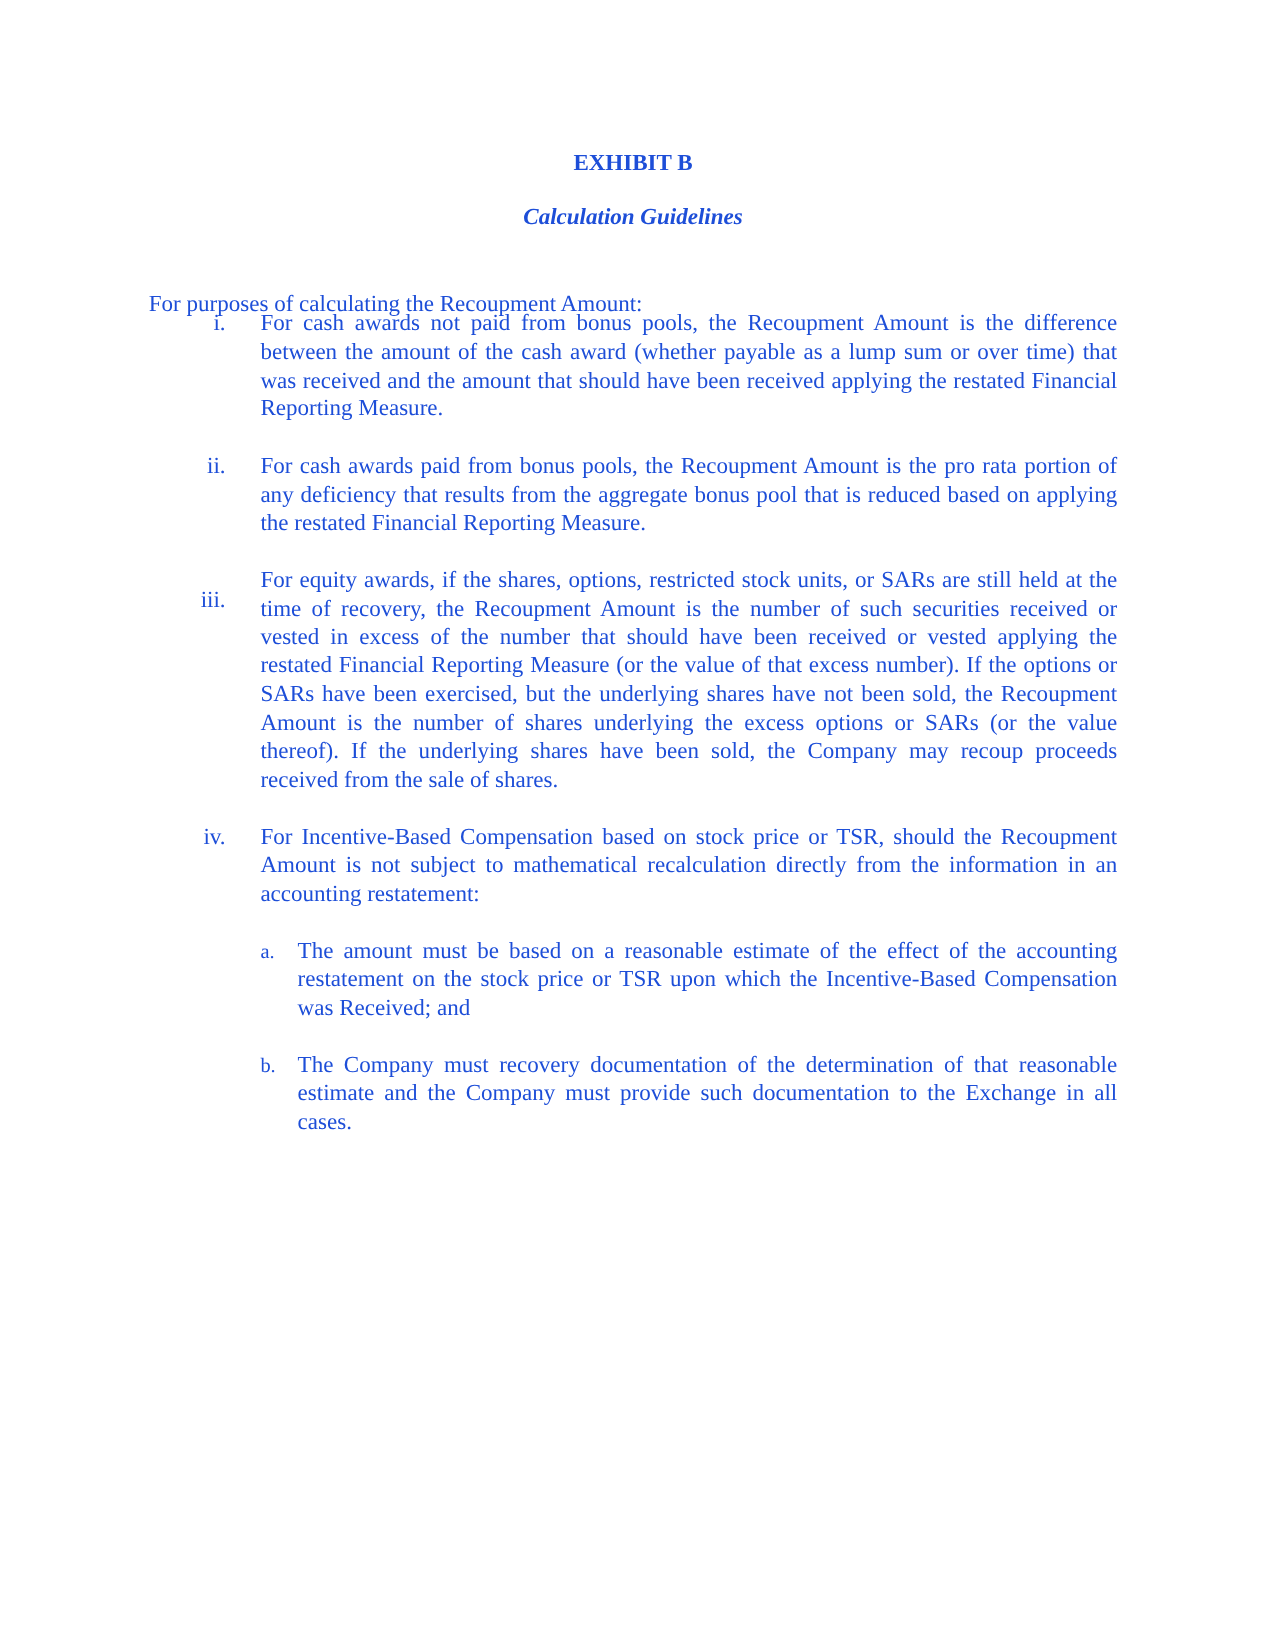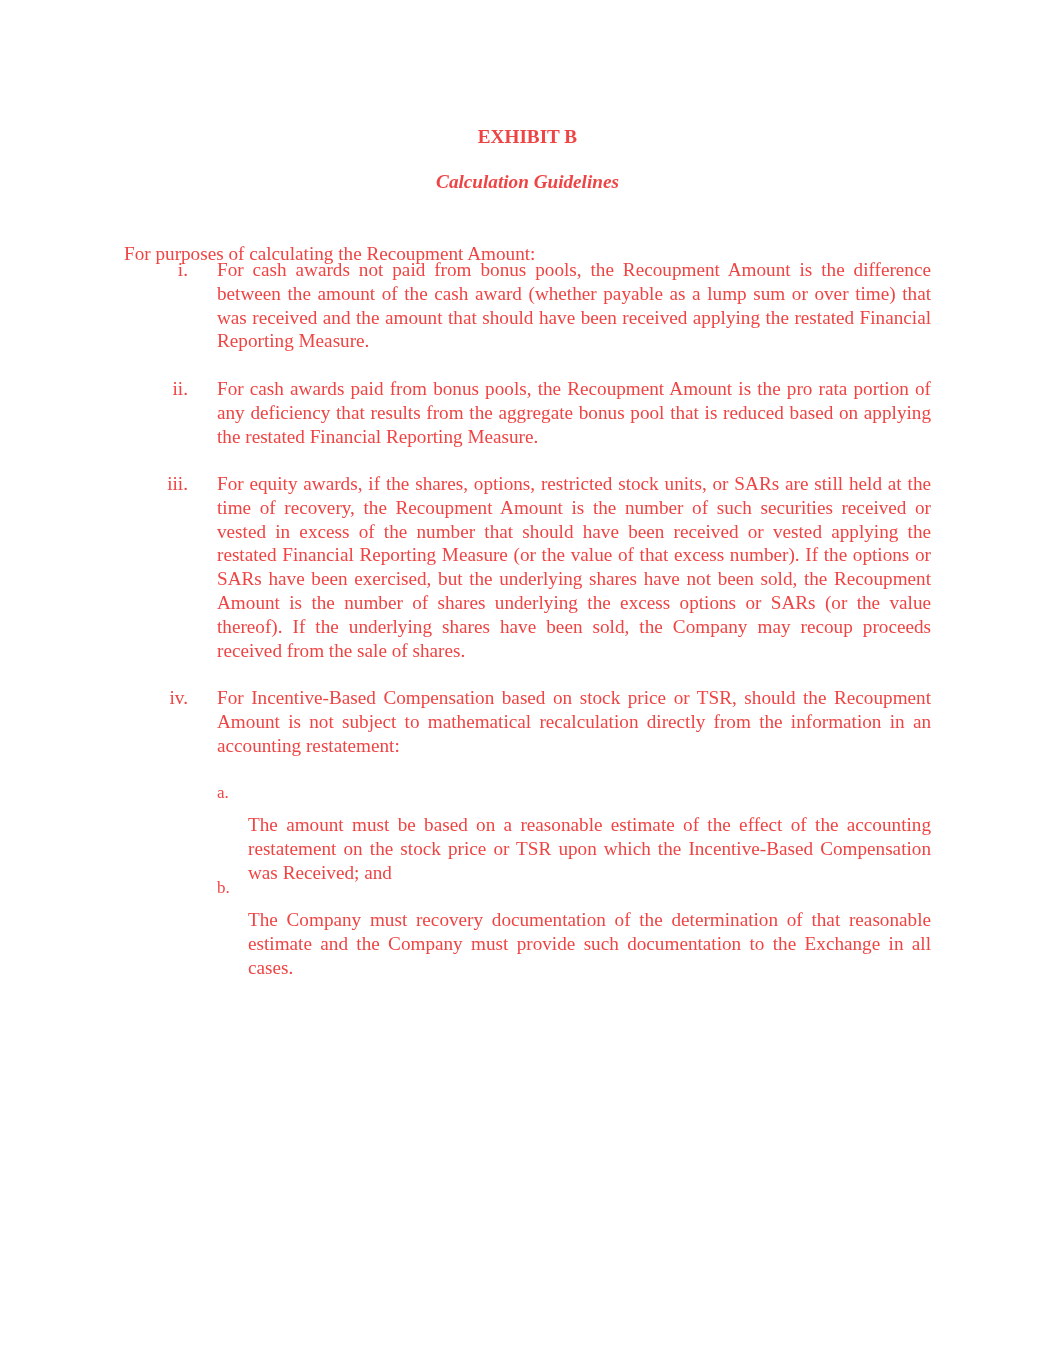--- a/index.html
+++ b/index.html
@@ -1,36 +1,36 @@
 <!DOCTYPE html>
 <html><head>
   <meta charset="utf-8">
   <style>
     html, body { margin: 0; padding: 0; background: #ffffff; }
     body { width: 1055px; height: 1365px; position: relative; overflow: hidden; }
     .page {
       position: absolute; left: 0; top: 0; width: 1055px; height: 1365px;
-      font-family: "Liberation Serif", serif; color: #ef4444;
+      font-family: "Liberation Serif", serif; color: #1d4ed8;
       font-size: 19.2px; line-height: 23.8px;
     }
     .title {
       position: absolute; left: 0; width: 1055px; text-align: center;
       font-weight: bold; font-size: 19.2px;
     }
     #exhibit { top: 125px; }
     #subtitle { top: 170px; font-style: italic; }
     .intro { position: absolute; left: 124px; top: 214px; margin-top: 28px; }
     .item { position: absolute; left: 0; width: 1055px; }
     .num {
       position: absolute; width: 60px; text-align: right;
     }
     .text {
       position: absolute; left: 217px; width: 714px; text-align: justify;
     }
-    .sub .text { left: 248px; width: 683px; margin-top: 32px; }
+    .sub .text { left: 248px; width: 683px; }
     .sub .num { text-align: left; left: 217px; font-size: 17px; }
   </style>
 </head>
 <body>
 
 <div class="page">
   <div class="title" id="exhibit">EXHIBIT B</div>
   <div class="title" id="subtitle">Calculation Guidelines</div>
   <div class="intro">For purposes of calculating the Recoupment Amount:</div>
 
@@ -38,21 +38,21 @@
     <div class="num" style="left:128px;">i.</div>
     <div class="text">For cash awards not paid from bonus pools, the Recoupment Amount is the difference between the amount of the cash award (whether payable as a lump sum or over time) that was received and the amount that should have been received applying the restated Financial Reporting Measure.</div>
   </div>
 
   <div class="item" style="top:377px;">
     <div class="num" style="left:128px;">ii.</div>
     <div class="text">For cash awards paid from bonus pools, the Recoupment Amount is the pro rata portion of any deficiency that results from the aggregate bonus pool that is reduced based on applying the restated Financial Reporting Measure.</div>
   </div>
 
   <div class="item" style="top:472px;">
-    <div class="num" style="left:128px;">iii.</div>
+    <div class="num" style="left:128px;margin-top:17px;">iii.</div>
     <div class="text">For equity awards, if the shares, options, restricted stock units, or SARs are still held at the time of recovery, the Recoupment Amount is the number of such securities received or vested in excess of the number that should have been received or vested applying the restated Financial Reporting Measure (or the value of that excess number). If the options or SARs have been exercised, but the underlying shares have not been sold, the Recoupment Amount is the number of shares underlying the excess options or SARs (or the value thereof).  If the underlying shares have been sold, the Company may recoup proceeds received from the sale of shares.</div>
   </div>
 
   <div class="item" style="top:686px;">
     <div class="num" style="left:128px;">iv.</div>
     <div class="text">For Incentive-Based Compensation based on stock price or TSR, should the Recoupment Amount is not subject to mathematical recalculation directly from the information in an accounting restatement:</div>
   </div>
 
   <div class="item sub" style="top:781px;">
     <div class="num">a.</div>

